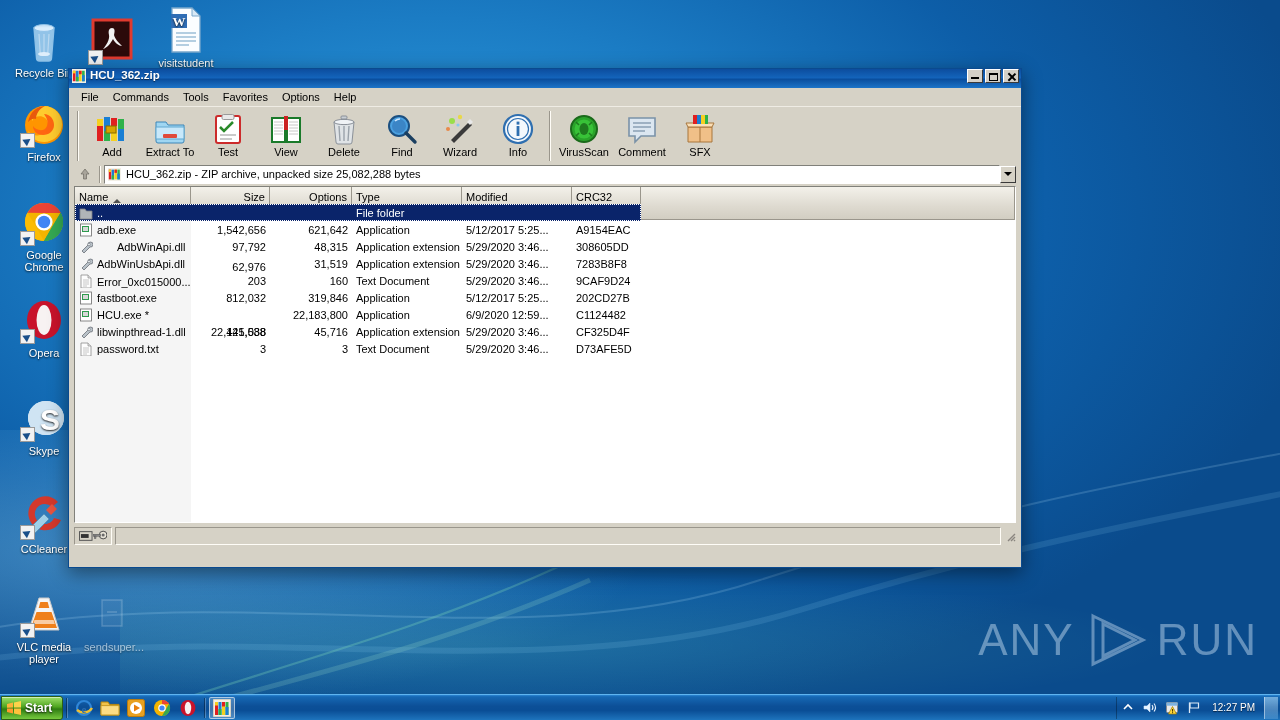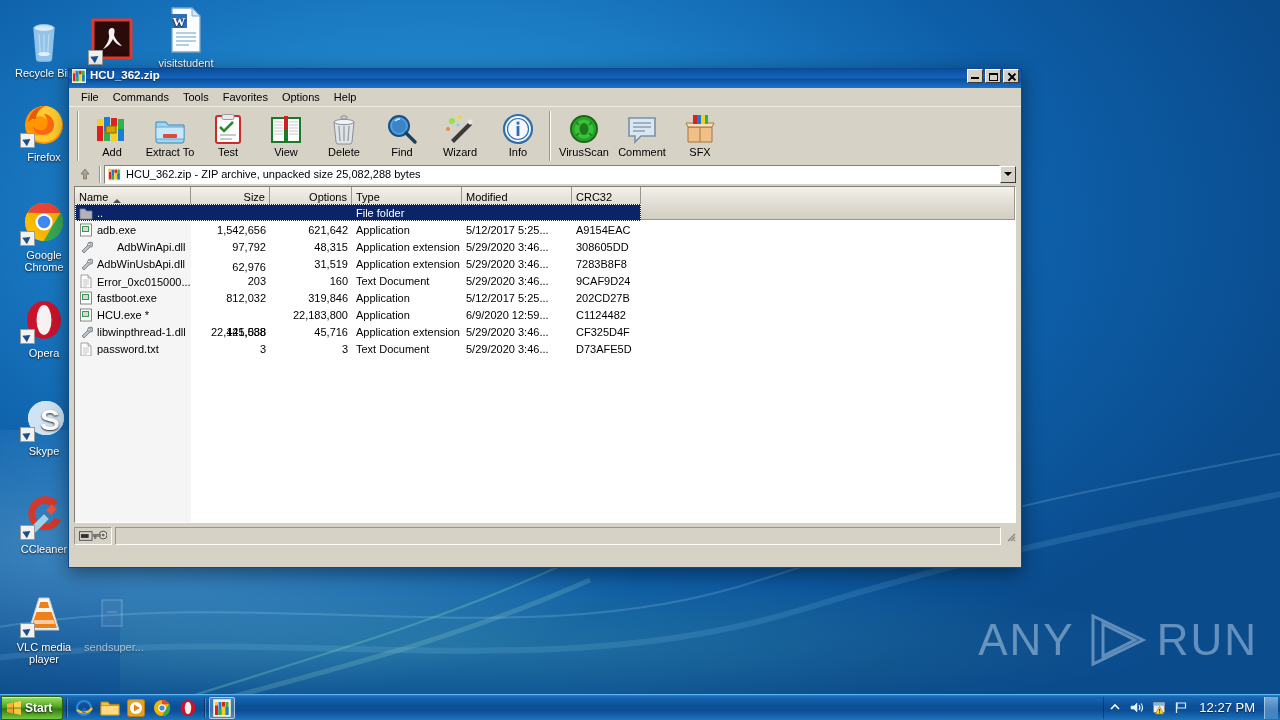--- a/index.html
+++ b/index.html
@@ -107,21 +107,21 @@
     border:1px solid #2d5f13; box-shadow:inset 0 1px 0 rgba(255,255,255,.5); }
   #startbtn .orb { width:16px;height:16px;margin:0 3px 0 4px; }
   #startbtn .lbl { color:#fff; font-weight:bold; font-size:12px; text-shadow:0 1px 2px rgba(0,0,0,.8); }
   .qlsep { width:2px;height:20px;margin:0 3px;
     border-left:1px solid rgba(0,0,0,.35); border-right:1px solid rgba(255,255,255,.25); }
   .qlbtn { width:26px;height:22px; display:flex;align-items:center;justify-content:center; }
   .qlbtn.active { background:rgba(255,255,255,.22); border:1px solid rgba(255,255,255,.55); border-radius:2px; }
   #tray { margin-left:auto; display:flex; align-items:center; height:22px; padding-right:2px;
     border-left:1px solid rgba(0,0,0,.3); }
   #tray .tr { width:22px;height:20px;display:flex;align-items:center;justify-content:center; }
-  #clock { color:#fff; font-size:13px; padding:0 7px; text-shadow:0 1px 1px rgba(0,0,0,.6); }
+  #clock { color:#fff; font-size:10px; padding:0 7px; text-shadow:0 1px 1px rgba(0,0,0,.6); }
   #showdesk { width:14px;height:22px; margin-left:2px;
     background:linear-gradient(180deg,rgba(190,230,255,.55),rgba(120,180,230,.35));
     border-left:1px solid rgba(255,255,255,.45); }
 
   
   #watermark { position:absolute; right:22px; bottom:52px; display:flex; align-items:center;
     color:rgba(225,240,255,.42); font-size:44px; letter-spacing:2px; font-family:"Liberation Sans",sans-serif; }
   #watermark .wsvg { margin:0 6px; }
 </style>
 </head>

